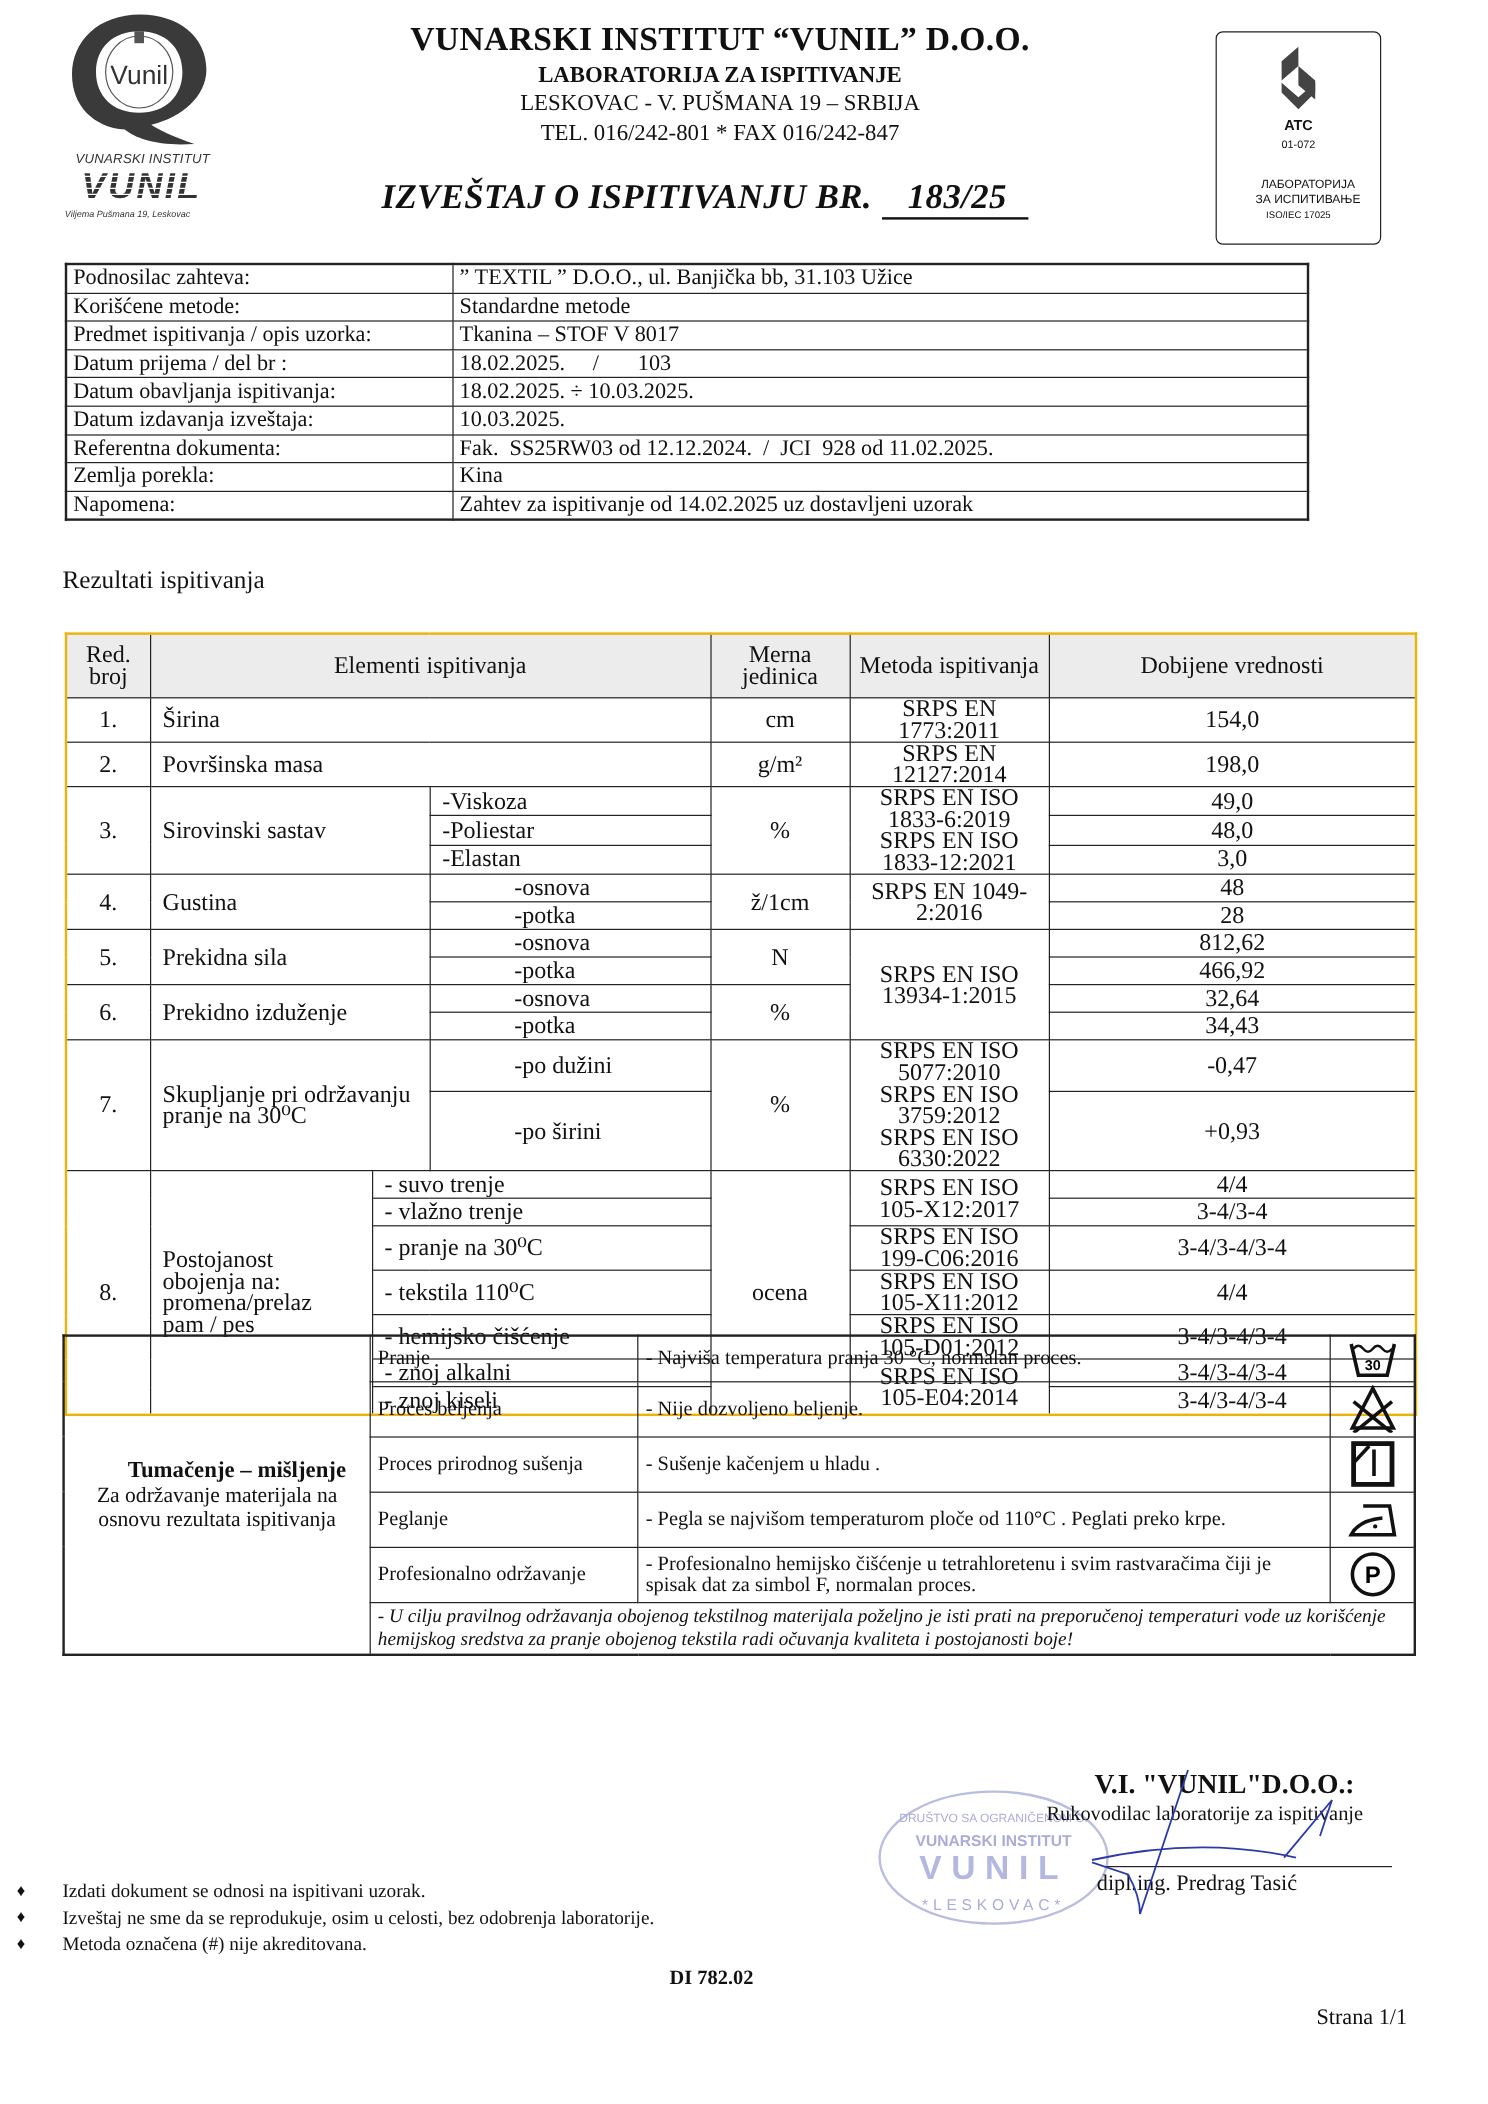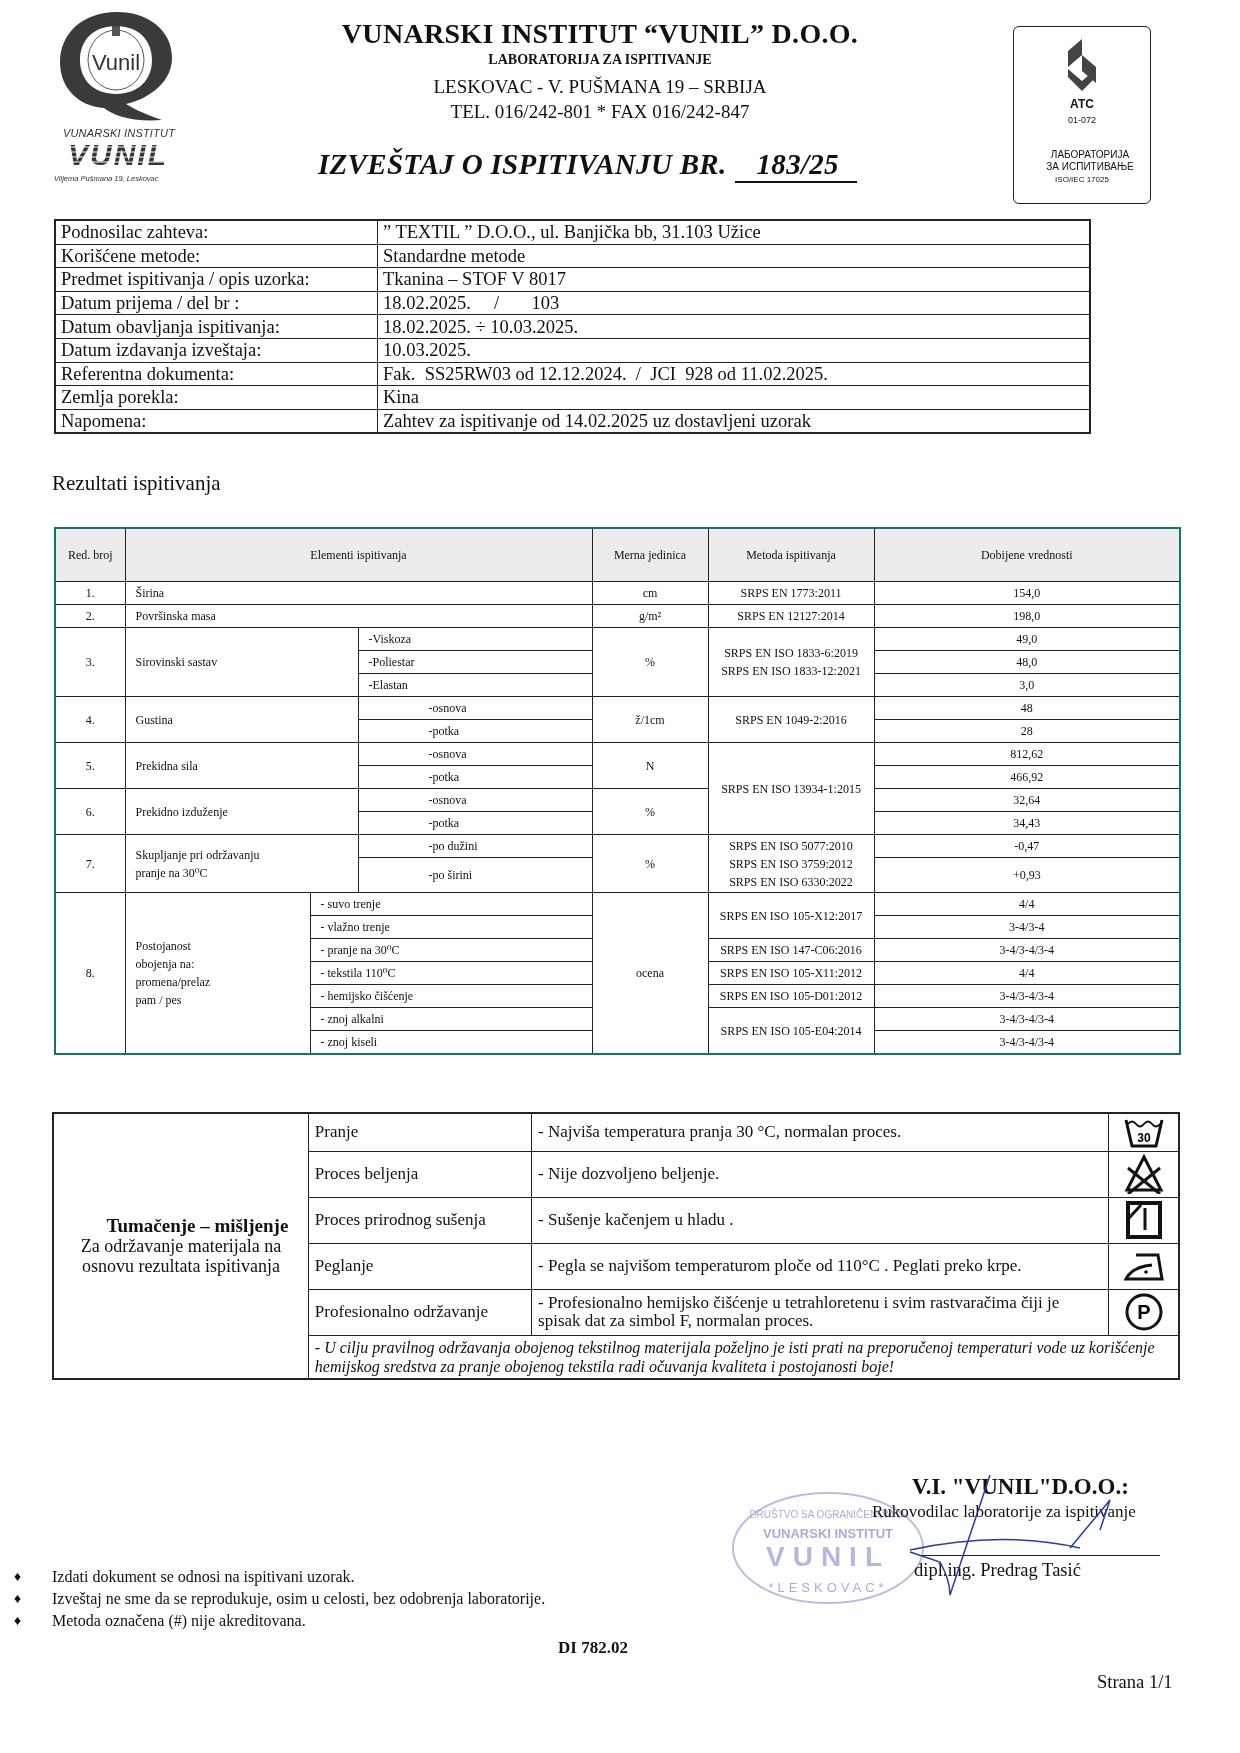--- a/index.html
+++ b/index.html
@@ -4,41 +4,41 @@
 <style>
   html,body{margin:0;padding:0;background:#fff;}
   body{width:1240px;height:1753px;position:relative;overflow:hidden;font-family:"Liberation Serif","DejaVu Serif",serif;color:#111;}
   .abs{position:absolute;}
   
   .logo-q{left:52px;top:8px;width:130px;height:115px;}
   .logo-sub1{left:54px;top:127px;width:130px;font-family:"Liberation Sans","DejaVu Sans",sans-serif;font-style:italic;font-size:11px;color:#333;text-align:center;letter-spacing:0.2px;}
   .logo-vunil{left:52px;top:141px;width:132px;height:28px;}
   .logo-addr{left:54px;top:174px;width:130px;font-family:"Liberation Sans","DejaVu Sans",sans-serif;font-style:italic;font-size:7.5px;color:#333;}
   .h-title{left:290px;top:18px;width:620px;text-align:center;font-weight:bold;font-size:28px;letter-spacing:0.3px;}
-  .h-lab{left:290px;top:52px;width:620px;text-align:center;font-weight:bold;font-size:14px;}
+  .h-lab{left:290px;top:52px;width:620px;text-align:center;font-weight:bold;font-size:19px;}
   .h-addr{left:290px;top:76px;width:620px;text-align:center;font-size:19px;}
   .h-tel{left:290px;top:101px;width:620px;text-align:center;font-size:19px;}
   .h-report{left:318px;top:148px;font-style:italic;font-weight:bold;font-size:29px;letter-spacing:0.3px;}
   .h-report .num{display:inline-block;border-bottom:2px solid #111;padding:0 18px 0 22px;margin-left:8px;}
   .atc{left:1013px;top:26px;width:136px;height:176px;border:1.5px solid #222;border-radius:6px;font-family:"Liberation Sans","DejaVu Sans",sans-serif;text-align:center;}
   .atc .mark{position:absolute;left:48px;top:10px;width:40px;height:56px;}
   .atc .t1{position:absolute;left:0;right:0;top:70px;font-weight:bold;font-size:12px;}
   .atc .t2{position:absolute;left:0;right:0;top:88px;font-size:9px;}
   .atc .t3{position:absolute;left:16px;right:0;top:122px;font-size:10px;line-height:12px;}
   .atc .t4{position:absolute;left:0;right:0;top:148px;font-size:8px;}
 
   
   table{border-collapse:collapse;}
   .info{left:54px;top:219px;width:1037px;border:2px solid #222;font-size:18.5px;}
   .info td{border:1px solid #222;height:22.6px;padding:0 5px;line-height:20px;white-space:nowrap;}
   .info td.k{width:311px;}
   .sect{left:52px;top:471px;font-size:21px;}
 
   
-  .res{left:54px;top:527px;width:1125px;border:2px solid #0f766e;font-size:12px;table-layout:fixed;}
+  .res{left:54px;top:527px;width:1125px;border:2px solid #eab308;font-size:20px;table-layout:fixed;}
   .res td,.res th{border:1px solid #222;padding:0 4px;line-height:18px;font-weight:normal;}
   .res th{background:#ececec;height:52px;text-align:center;vertical-align:middle;}
   .res td{height:22px;}
   .c{text-align:center;}
   .res .val{text-align:center;margin-top:36px;}
   .res .pad{padding-left:10px;}
 
   
   .interp{left:52px;top:1112px;width:1128px;border:2px solid #222;font-size:17px;table-layout:fixed;}
   .interp td{border:1px solid #222;padding:2px 6px;line-height:18px;vertical-align:middle;}
@@ -274,21 +274,21 @@
     <td class="c" rowspan="7">ocena</td>
     <td class="c" rowspan="2">SRPS EN ISO 105-X12:2017</td>
     <td class="val">4/4</td>
   </tr>
   <tr>
         <td colspan="2" class="pad">- vlažno trenje</td>
         <td class="val">3-4/3-4</td>
       </tr>
   <tr>
         <td colspan="2" class="pad">- pranje na 30⁰C</td>
-        <td class="c">SRPS EN ISO 147-C06:2016</td>
+        <td class="c">SRPS EN ISO 199-C06:2016</td>
         <td class="val">3-4/3-4/3-4</td>
       </tr>
   <tr>
         <td colspan="2" class="pad">- tekstila 110⁰C</td>
         <td class="c">SRPS EN ISO 105-X11:2012</td>
         <td class="val">4/4</td>
       </tr>
   <tr>
         <td colspan="2" class="pad">- hemijsko čišćenje</td>
         <td class="c">SRPS EN ISO 105-D01:2012</td>

